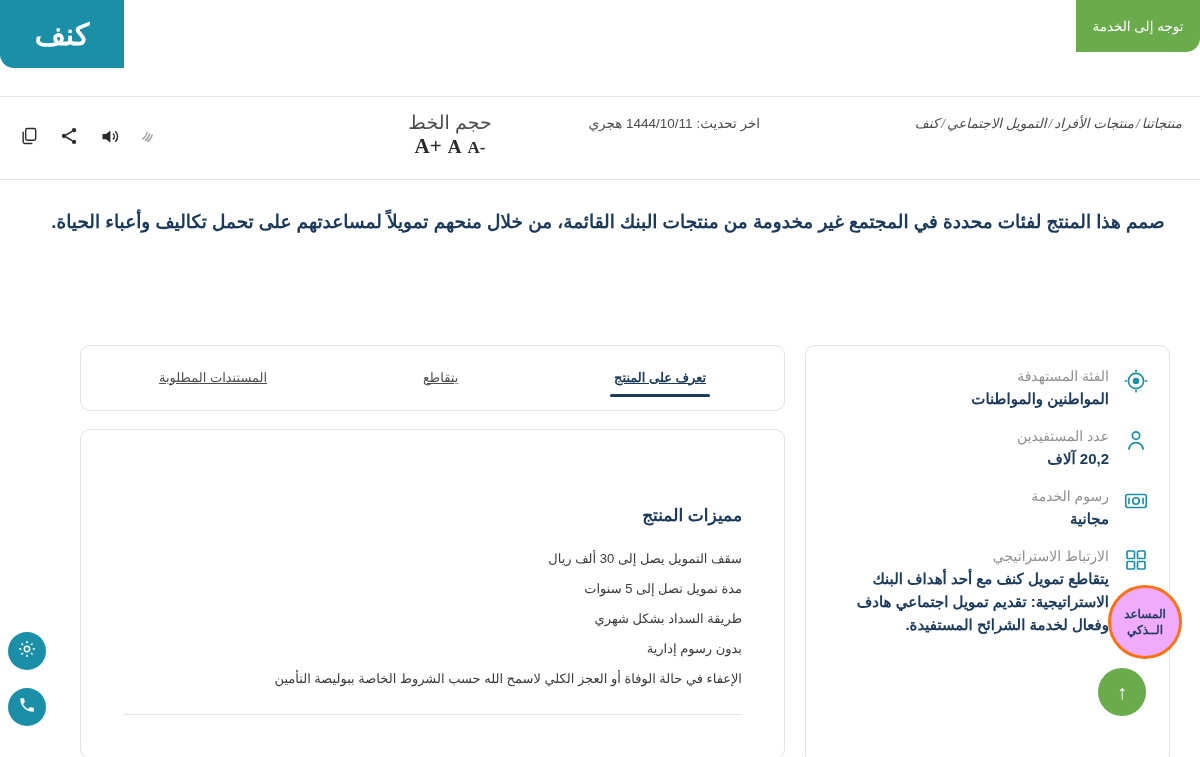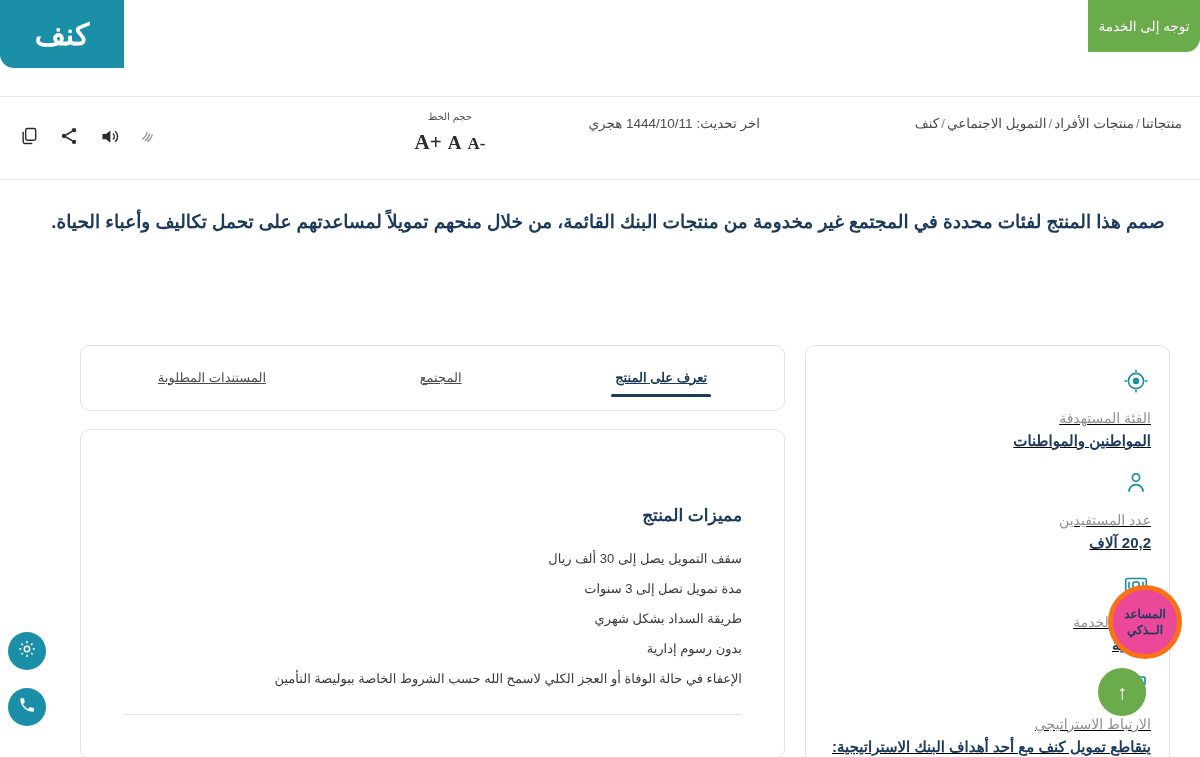--- a/index.html
+++ b/index.html
@@ -33,21 +33,21 @@
   }
   .brand-text {
     color: #ffffff;
     font-size: 30px;
     font-weight: bold;
     letter-spacing: 0.5px;
   }
   .service-btn {
     position: absolute;
     top: 0; right: 0;
-    width: 112px;
+    width: 124px;
     height: 52px;
     background: #6aab4b;
     border-radius: 0 0 14px 0;
     border: none;
     color: #ffffff;
     font-size: 13.5px;
     font-family: "Liberation Sans", sans-serif;
     cursor: pointer;
   }
 
@@ -62,20 +62,21 @@
     border-bottom: 1px solid #e6e6e6;
   }
   .breadcrumb {
     position: absolute;
     top: 18px;
     right: 18px;
     font-size: 13.5px;
     color: #4c4c4c;
     direction: rtl;
     white-space: nowrap;
+    font-style: italic;
   }
   .breadcrumb .sep { color: #8a8a8a; margin: 0 2px; }
   .breadcrumb .crumb { color: #4c4c4c; text-decoration: none; }
   .breadcrumb .crumb.current { color: #4c4c4c; }
 
   .updated {
     position: absolute;
     top: 18px;
     right: 440px;
     font-size: 13.5px;
@@ -86,24 +87,24 @@
 
   .fontsize-box {
     position: absolute;
     top: 14px;
     right: 690px;
     width: 120px;
     text-align: center;
     direction: rtl;
   }
   .fontsize-label {
-    font-size: 10px;
+    font-size: 19px;
     color: #4c4c4c;
     display: block;
-    margin-bottom: 8px;
+    margin-bottom: 0;
   }
   .fontsize-controls {
     display: flex;
     justify-content: center;
     align-items: baseline;
     gap: 6px;
     direction: ltr;
   }
   .fontsize-controls span {
     color: #2a2a2a;
@@ -167,24 +168,23 @@
     height: 420px;
     border: 1px solid #e3e3e3;
     border-radius: 10px;
     background: #ffffff;
     padding: 22px 18px 10px 18px;
     direction: rtl;
     overflow: hidden;
   }
   .info-row {
     display: flex;
-    flex-direction: column;
+    flex-direction: row;
     gap: 12px;
     margin-bottom: 18px;
-    text-decoration: underline;
   }
   .info-icon {
     flex: 0 0 30px;
     width: 30px;
     height: 30px;
     color: #1b8fa8;
     display: flex;
     align-items: flex-start;
     justify-content: center;
   }
@@ -275,22 +275,22 @@
   }
 
   
   .assistant {
     position: absolute;
     top: 585px;
     left: 1108px;
     width: 74px;
     height: 74px;
     border-radius: 50%;
-    background: #ec4899;
-    border: 5px solid #f97316;
+    background: #f0abfc;
+    border: 3px solid #f97316;
     color: #1b3a5c;
     font-size: 12px;
     font-weight: bold;
     display: flex;
     flex-direction: column;
     align-items: center;
     justify-content: center;
     text-align: center;
     line-height: 16px;
     cursor: pointer;
@@ -454,28 +454,28 @@
         <div class="info-value">يتقاطع تمويل كنف مع أحد أهداف البنك الاستراتيجية: تقديم تمويل اجتماعي هادف وفعال لخدمة الشرائح المستفيدة.</div>
       </div>
     </div>
 
   </div>
 
   <div class="main-panel">
 
     <div class="tabs">
       <div class="tab active">تعرف على المنتج</div>
-      <div class="tab">المجتمع</div>
+      <div class="tab">يتقاطع</div>
       <div class="tab">المستندات المطلوبة</div>
     </div>
 
     <div class="panel-body">
       <div class="panel-title">مميزات المنتج</div>
       <div class="feature-item">سقف التمويل يصل إلى 30 ألف ريال</div>
-      <div class="feature-item">مدة تمويل تصل إلى 3 سنوات</div>
+      <div class="feature-item">مدة تمويل تصل إلى 5 سنوات</div>
       <div class="feature-item">طريقة السداد بشكل شهري</div>
       <div class="feature-item">بدون رسوم إدارية</div>
       <div class="feature-item">الإعفاء في حالة الوفاة أو العجز الكلي لاسمح الله حسب الشروط الخاصة ببوليصة التأمين</div>
       <div class="divider"></div>
     </div>
 
   </div>
 </div>
 
 <div class="assistant">

